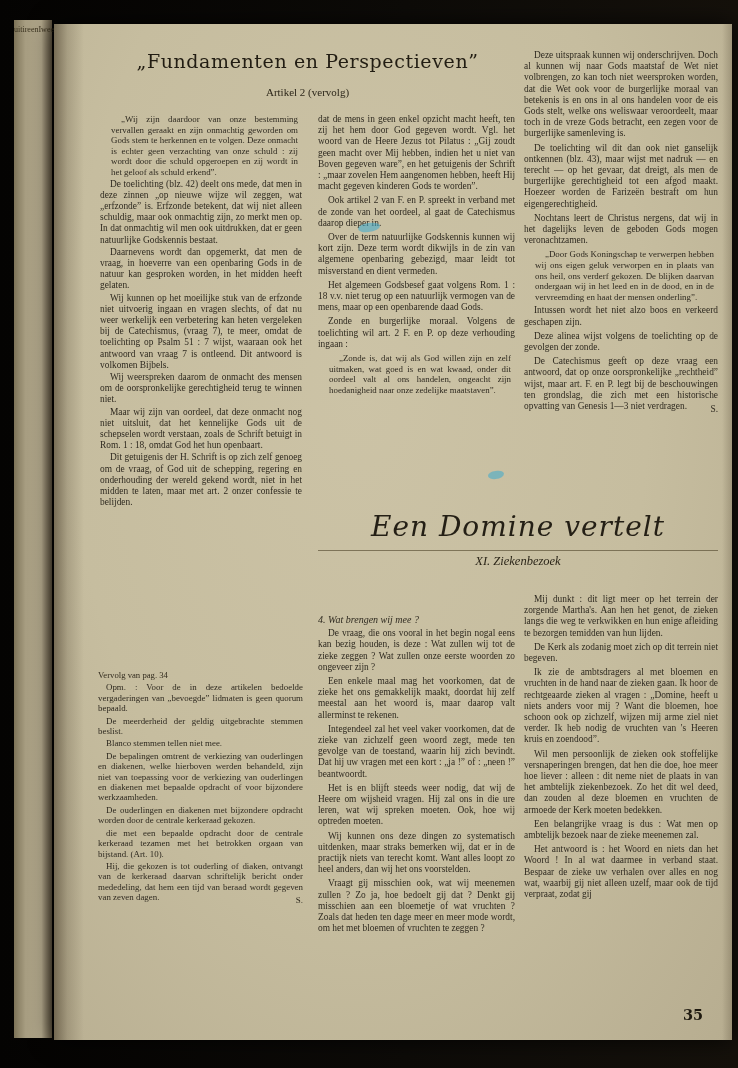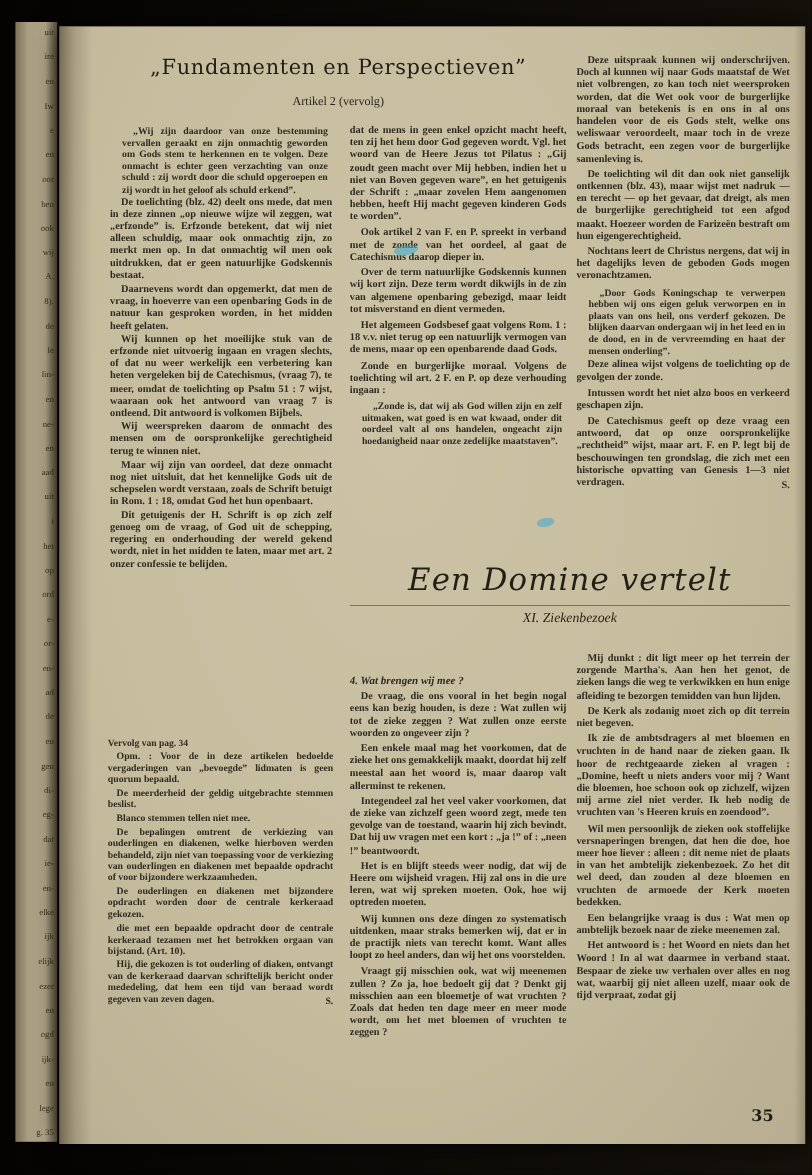--- a/index.html
+++ b/index.html
@@ -6,42 +6,42 @@
   html,body { background:#0b0907; }
   .scan {
     position:relative; width:738px; height:1068px; overflow:hidden;
     background:linear-gradient(90deg,#040302 0%,#0d0b08 55%,#15110b 100%);
     font-family:"Liberation Serif", serif;
   }
   
   .spine-strip {
     position:absolute; left:14px; top:20px; width:38px; height:1018px;
     background:linear-gradient(90deg,#7d7358 0%,#a89e82 30%,#b0a68a 72%,#5f5440 100%);
-    display:flex; flex-direction:column; justify-content:space-between;
+    display:flex; flex-direction:row; justify-content:space-between;
     padding:6px 3px 4px 0;
   }
   .spine-strip span { display:block; text-align:right; font-size:8px; line-height:8px; color:#3a321f; }
   
   .page {
     position:absolute; left:54px; top:24px; width:678px; height:1016px;
     background:radial-gradient(ellipse at 45% 35%, #ccc3a6 0%, #c6bd9f 55%, #b7ad90 100%);
     box-shadow:0 0 22px rgba(0,0,0,0.75);
   }
   .page::before { content:""; position:absolute; left:0; top:0; bottom:0; width:30px;
     background:linear-gradient(90deg, rgba(45,33,16,0.5), rgba(45,33,16,0.18) 45%, rgba(45,33,16,0)); pointer-events:none; }
   .page::after { content:""; position:absolute; right:0; top:0; bottom:0; width:10px;
     background:linear-gradient(270deg, rgba(45,33,16,0.22), rgba(45,33,16,0)); pointer-events:none; }
 
   .a1-title { position:absolute; left:46px; top:26px; width:415px; text-align:center;
     font-family:"DejaVu Serif", serif; font-weight:normal; font-size:19px; letter-spacing:0.6px; color:#221d13; }
   .a1-subtitle { position:absolute; left:46px; top:62px; width:415px; text-align:center;
     font-size:11px; color:#2c2619; }
 
   .col { position:absolute; overflow:hidden; text-align:justify;
-    font-size:9.4px; line-height:11.2px; color:#2f2a20;font-weight:bold; }
+    font-size:9.4px; line-height:11.2px; color:#2f2a20; }
   .col p { text-indent:10px; margin-bottom:3px; }
   .dense p { margin-bottom:1px; }
   .cont { text-indent:0 !important; }
   .quote { font-size:8.9px; line-height:10.6px; margin-left:11px; margin-right:4px; text-indent:7px; }
   .subhead { font-style:italic; text-indent:0 !important; margin-bottom:7px; font-size:10px; }
   .sig { text-align:right; margin-top:-11px; text-indent:0 !important; }
   .sig-small { text-align:right; margin-top:-10px; text-indent:0 !important; }
 
   #col1 { left:46px; top:90px; width:202px; height:552px; }
   #col2 { left:264px; top:90px; width:197px; height:398px; }
@@ -143,22 +143,22 @@
         <p>Zonde en burgerlijke moraal. Volgens de toelichting wil art. 2 F. en P. op deze verhouding ingaan :</p>
         <p class="quote">„Zonde is, dat wij als God willen zijn en zelf uitmaken, wat goed is en wat kwaad, onder dit oordeel valt al ons handelen, ongeacht zijn hoedanigheid naar onze zedelijke maatstaven”.</p>
       </div>
 
     <div class="col" id="col3">
       <div>
           <p>Deze uitspraak kunnen wij onderschrijven. Doch al kunnen wij naar Gods maatstaf de Wet niet volbrengen, zo kan toch niet weersproken worden, dat die Wet ook voor de burgerlijke moraal van betekenis is en ons in al ons handelen voor de eis Gods stelt, welke ons weliswaar veroordeelt, maar toch in de vreze Gods betracht, een zegen voor de burgerlijke samenleving is.</p>
           <p>De toelichting wil dit dan ook niet ganselijk ontkennen (blz. 43), maar wijst met nadruk — en terecht — op het gevaar, dat dreigt, als men de burgerlijke gerechtigheid tot een afgod maakt. Hoezeer worden de Farizeën bestraft om hun eigengerechtigheid.</p>
           <p>Nochtans leert de Christus nergens, dat wij in het dagelijks leven de geboden Gods mogen veronachtzamen.</p>
           <p class="quote">„Door Gods Koningschap te verwerpen hebben wij ons eigen geluk verworpen en in plaats van ons heil, ons verderf gekozen. De blijken daarvan ondergaan wij in het leed en in de dood, en in de vervreemding en haat der mensen onderling”.</p>
+          <p>Intussen wordt het niet alzo boos en verkeerd geschapen zijn.</p>
           <p>Deze alinea wijst volgens de toelichting op de gevolgen der zonde.</p>
-          <p>Intussen wordt het niet alzo boos en verkeerd geschapen zijn.</p>
           <p>De Catechismus geeft op deze vraag een antwoord, dat op onze oorspronkelijke „rechtheid” wijst, maar art. F. en P. legt bij de beschouwingen ten grondslag, die zich met een historische opvatting van Genesis 1—3 niet verdragen.</p>
         </div>
       <p class="sig">S.</p>
     </div>
 
     <div class="col" id="insert">
       <p class="insert-header">Vervolg van pag. 34</p>
       <div>
           <p>Opm. : Voor de in deze artikelen bedoelde vergaderingen van „bevoegde” lidmaten is geen quorum bepaald.</p>
           <p>De meerderheid der geldig uitgebrachte stemmen beslist.</p>

